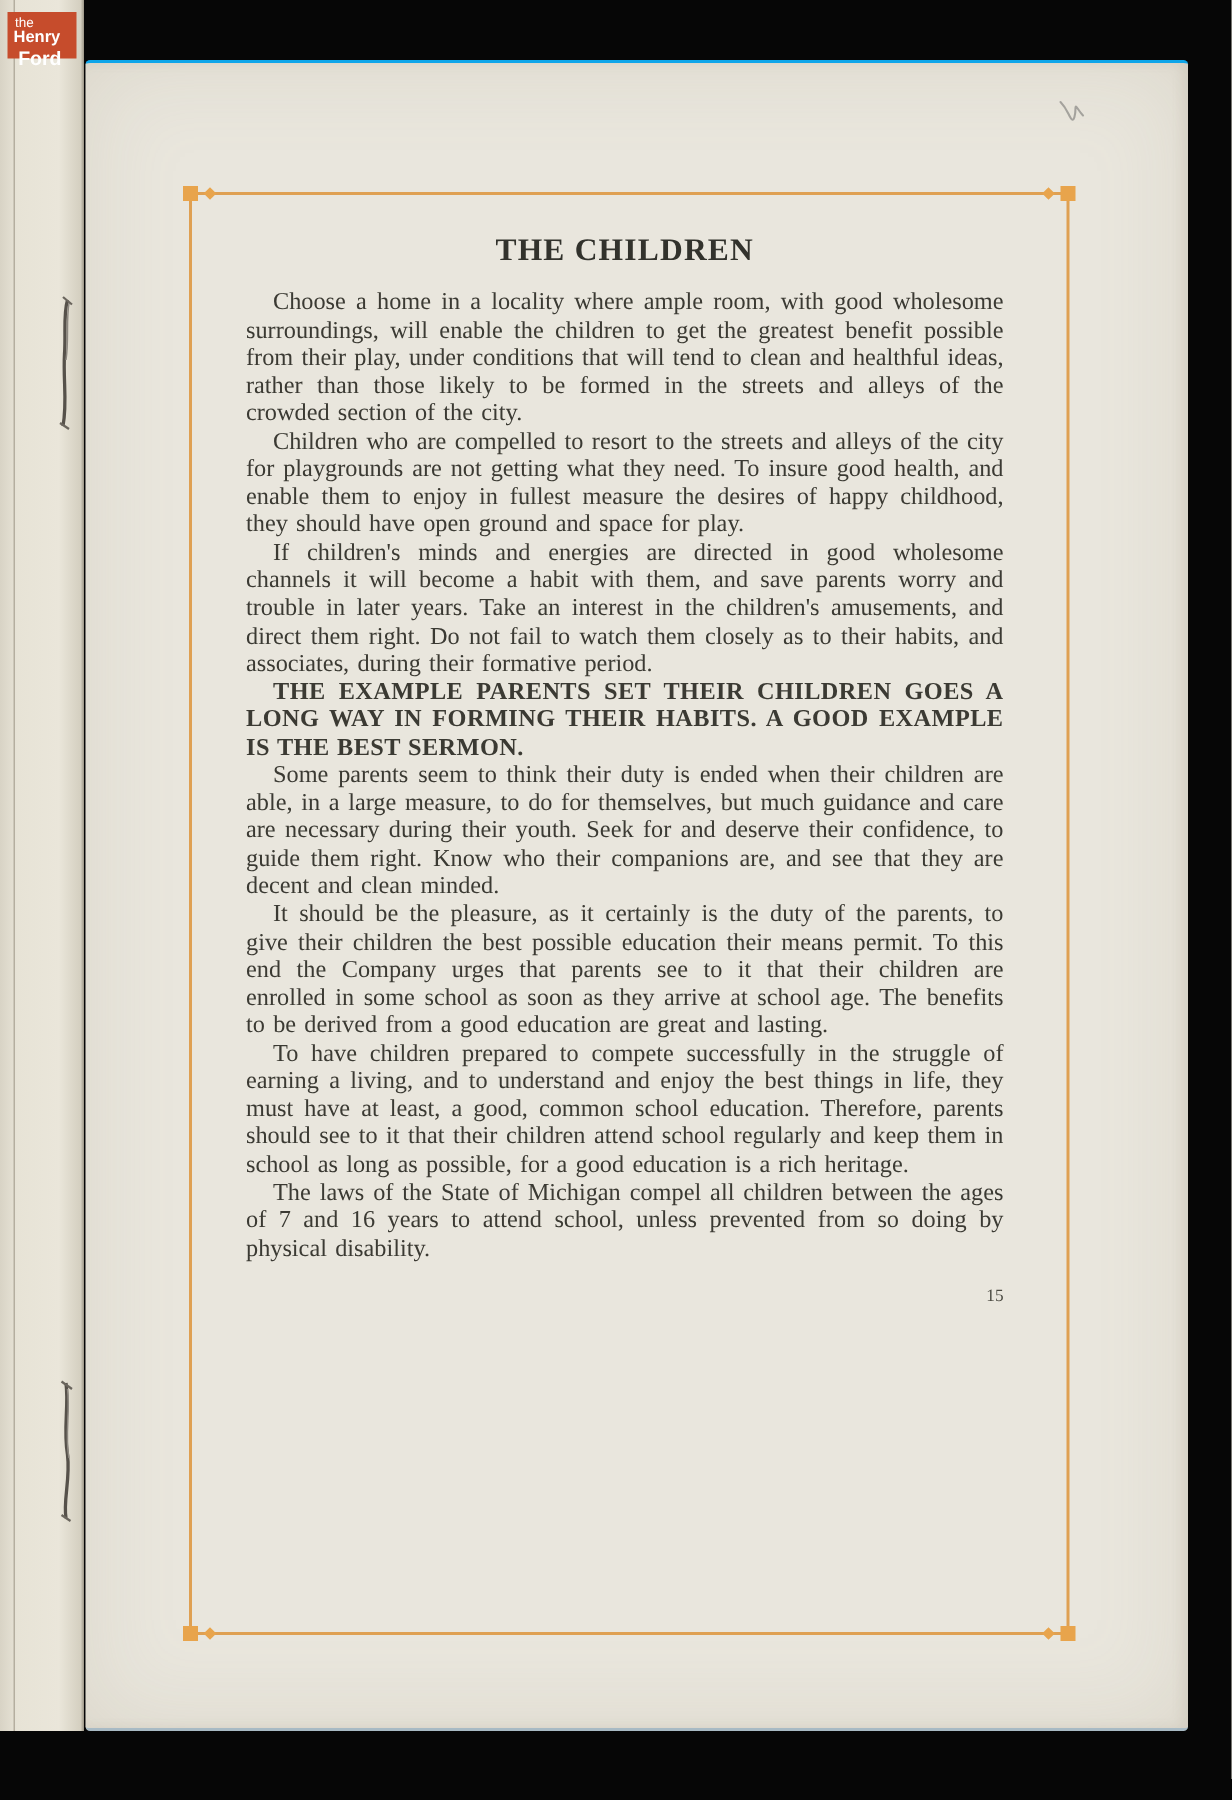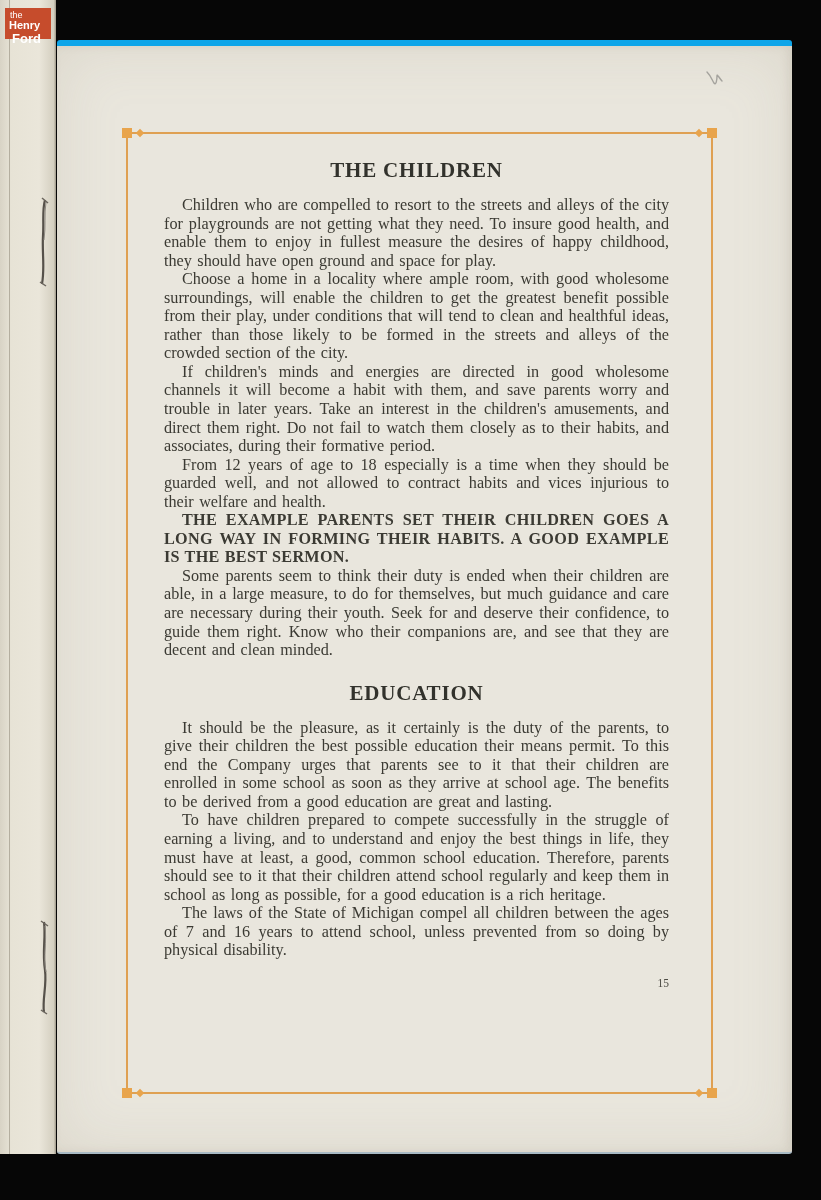--- a/index.html
+++ b/index.html
@@ -42,21 +42,21 @@
   .logo .henry { display: block; font-size: 11px; font-weight: 700; margin-top: 0px; }
   .logo .ford { display: block; font-size: 13px; font-weight: 700; text-align: right; margin-top: 1px; margin-right: 6px; }
 
   
   .page {
     position: absolute;
     left: 57px; top: 40px;
     width: 735px; height: 1114px;
     background: #e9e6dd;
     border-radius: 3px;
-    border-top: 6px solid #0ea5e9;
+    border-top: 2px solid #0ea5e9;
     border-bottom: 2px solid #a8bac4;
     box-shadow: inset 0 0 60px rgba(160,150,120,.18), inset -4px 0 8px rgba(120,110,90,.12);
   }
 
   .pencil-mark { position: absolute; right: 62px; top: 20px; opacity: .75; }
 
   
   .frame {
     position: absolute;
     left: 69px; top: 86px;
@@ -149,27 +149,25 @@
     <div class="corner c-bl"></div>
     <div class="corner c-br"></div>
     <div class="diamond d-tl"></div>
     <div class="diamond d-tr"></div>
     <div class="diamond d-bl"></div>
     <div class="diamond d-br"></div>
   </div>
 
   <div class="content">
     <div class="section-title">THE CHILDREN</div>
+    <p>Choose a home in a locality where ample room, with good wholesome surroundings, will enable the children to get the greatest benefit possible from their play, under conditions that will tend to clean and healthful ideas, rather than those likely to be formed in the streets and alleys of the crowded section of the city.</p>
     <p>Children who are compelled to resort to the streets and alleys of the city for playgrounds are not getting what they need.  To insure good health, and enable them to enjoy in fullest measure the desires of happy childhood, they should have open ground and space for play.</p>
-    <p>Choose a home in a locality where ample room, with good wholesome surroundings, will enable the children to get the greatest benefit possible from their play, under conditions that will tend to clean and healthful ideas, rather than those likely to be formed in the streets and alleys of the crowded section of the city.</p>
     <p>If children's minds and energies are directed in good wholesome channels it will become a habit with them, and save parents worry and trouble in later years.  Take an interest in the children's amusements, and direct them right.  Do not fail to watch them closely as to their habits, and associates, during their formative period.</p>
-    <p>From 12 years of age to 18 especially is a time when they should be guarded well, and not allowed to contract habits and vices injurious to their welfare and health.</p>
     <p class="caps">THE EXAMPLE PARENTS SET THEIR CHILDREN GOES A LONG WAY IN FORMING THEIR HABITS.  A GOOD EXAMPLE IS THE BEST SERMON.</p>
     <p>Some parents seem to think their duty is ended when their children are able, in a large measure, to do for themselves, but much guidance and care are necessary during their youth.  Seek for and deserve their confidence, to guide them right.  Know who their companions are, and see that they are decent and clean minded.</p>
 
-    <div class="section-title second">EDUCATION</div>
     <p>It should be the pleasure, as it certainly is the duty of the parents, to give their children the best possible education their means permit.  To this end the Company urges that parents see to it that their children are enrolled in some school as soon as they arrive at school age.  The benefits to be derived from a good education are great and lasting.</p>
     <p>To have children prepared to compete successfully in the struggle of earning a living, and to understand and enjoy the best things in life, they must have at least, a good, common school education.  Therefore, parents should see to it that their children attend school regularly and keep them in school as long as possible, for a good education is a rich heritage.</p>
     <p>The laws of the State of Michigan compel all children between the ages of 7 and 16 years to attend school, unless prevented from so doing by physical disability.</p>
 
     <div class="page-number">15</div>
   </div>
 </div>
 
 </body></html>

